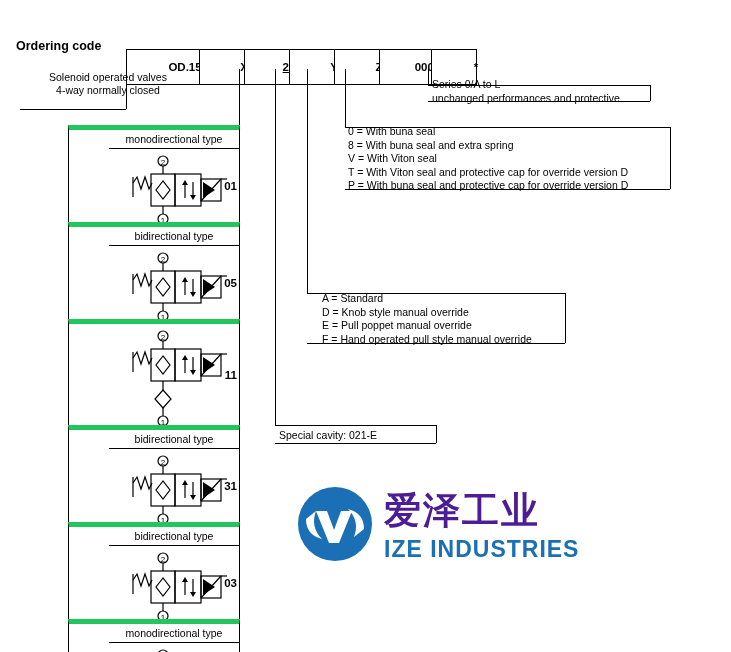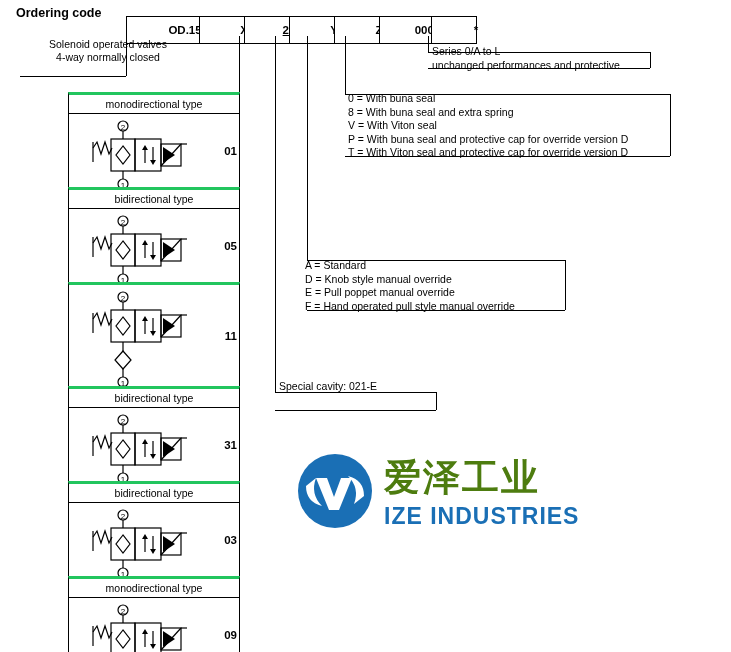--- a/index.html
+++ b/index.html
@@ -5,69 +5,69 @@
   html,body{margin:0;padding:0;}
   body{
     width:731px;height:652px;
     background:#ffffff;
     font-family:"Liberation Sans", sans-serif;
     font-size:11px;
     color:#000000;
     position:relative;
     overflow:hidden;
   }
-  .abs{position:absolute;}
+  .abs{position:absolute;margin-top:33px;}
   
   #page-title{
     left:16px;top:6px;
     font-size:12.5px;font-weight:bold;
   }
   
   .code-row{left:126px;top:16px;display:flex;align-items:stretch;}
   .code-cell{
     border:1px solid #000;
     border-left:none;
-    height:28px;
+    height:36px;
     display:flex;align-items:center;justify-content:center;
     font-weight:bold;font-size:11.5px;
     box-sizing:border-box;
     background:#fff;
     padding-left:44px;
   }
   .code-cell.first{border-left:1px solid #000;}
   
   .hline{background:#000;height:1px;}
   .vline{background:#000;width:1px;}
   
   #left-desc{
     left:20px;top:38px;width:176px;
     text-align:center;line-height:13px;font-size:10.5px;
   }
   
   .txtblk{line-height:13.5px;font-size:10.5px;}
   
   #variant-table{left:68px;top:92px;width:172px;}
   .variant{
-    border-left:1px solid #000;border-right:1px solid #000;border-top:3px solid #22c55e;
-    box-sizing:border-box;position:relative;
+    border-left:1px solid #000;border-right:1px solid #000;border-top:5px solid #22c55e;
+    box-sizing:border-box;position:relative;padding-left:40px;
   }
   .variant:last-child{border-bottom:1px solid #000;}
   .variant .vlabel{
     text-align:center;font-size:10.5px;padding-top:3px;height:15px;
     border-bottom:1px solid #000;
   }
   .variant .vbody{position:relative;height:73px;}
   .variant .vcode{
     position:absolute;right:2px;top:50%;transform:translateY(-50%);
     font-weight:bold;font-size:11.5px;
   }
   .sym{position:absolute;left:14px;top:4px;}
   
   #logo-wrap{left:296px;top:452px;}
-  .cn{font-size:37px;font-weight:bold;color:#4d7c0f;letter-spacing:2px;font-family:"DejaVu Sans",sans-serif;}
+  .cn{font-size:37px;font-weight:bold;color:#4c1d95;letter-spacing:2px;font-family:"DejaVu Sans",sans-serif;}
   .en{font-size:23px;font-weight:bold;color:#1a6fb5;letter-spacing:1px;}
 </style>
 </head>
 <body>
 
 <div class="abs" id="page-title">Ordering code</div>
 
 <div class="abs code-row" id="code-row">
     <div class="code-cell first" style="width: 74px;">OD.15</div>
     <div class="code-cell" style="width: 28px;">X</div>
@@ -96,40 +96,40 @@
 </div>
 
 <div class="abs vline" style="left:345px;top:36px;height:58px;"></div>
 <div class="abs hline" style="left:345px;top:94px;width:325px;"></div>
 <div class="abs vline" style="left:670px;top:94px;height:62px;"></div>
 <div class="abs hline" style="left:345px;top:156px;width:325px;"></div>
 <div class="abs txtblk" style="left:348px;top:92px;">
   <div>0 = With buna seal</div>
   <div>8 = With buna seal and extra spring</div>
   <div>V = With Viton seal</div>
+  <div>T = With Viton seal and protective cap for override version D</div>
   <div>P = With buna seal and protective cap for override version D</div>
-  <div>T = With Viton seal and protective cap for override version D</div>
 </div>
 
 <div class="abs vline" style="left:307px;top:36px;height:224px;"></div>
 <div class="abs hline" style="left:307px;top:260px;width:258px;"></div>
 <div class="abs vline" style="left:565px;top:260px;height:50px;"></div>
 <div class="abs hline" style="left:307px;top:310px;width:258px;"></div>
-<div class="abs txtblk" style="left:305px;top:259px;">
+<div class="abs txtblk" style="left:322px;top:259px;">
   <div>A = Standard</div>
   <div>D = Knob style manual override</div>
   <div>E = Pull poppet manual override</div>
   <div>F = Hand operated pull style manual override</div>
 </div>
 
 <div class="abs vline" style="left:275px;top:36px;height:356px;"></div>
 <div class="abs hline" style="left:275px;top:392px;width:161px;"></div>
 <div class="abs hline" style="left:275px;top:410px;width:161px;"></div>
 <div class="abs vline" style="left:436px;top:392px;height:18px;"></div>
-<div class="abs txtblk" style="left:279px;top:380px;">Special cavity: 021-E</div>
+<div class="abs txtblk" style="left:279px;top:396px;">Special cavity: 021-E</div>
 
 <div class="abs vline" style="left:239px;top:36px;height:602px;"></div>
 
 <div class="abs" id="variant-table">
     <div class="variant">
       <div class="vlabel">monodirectional type</div>
       <div class="vbody" style="height: 73px;">
         <div class="sym"><svg width="140" height="74" viewBox="0 0 140 74">
             <circle cx="40" cy="8" r="5" fill="none" stroke="#000" stroke-width="1.2"></circle>
             <text x="40" y="11.5" font-size="8" text-anchor="middle" font-family="Liberation Sans, sans-serif">2</text>

